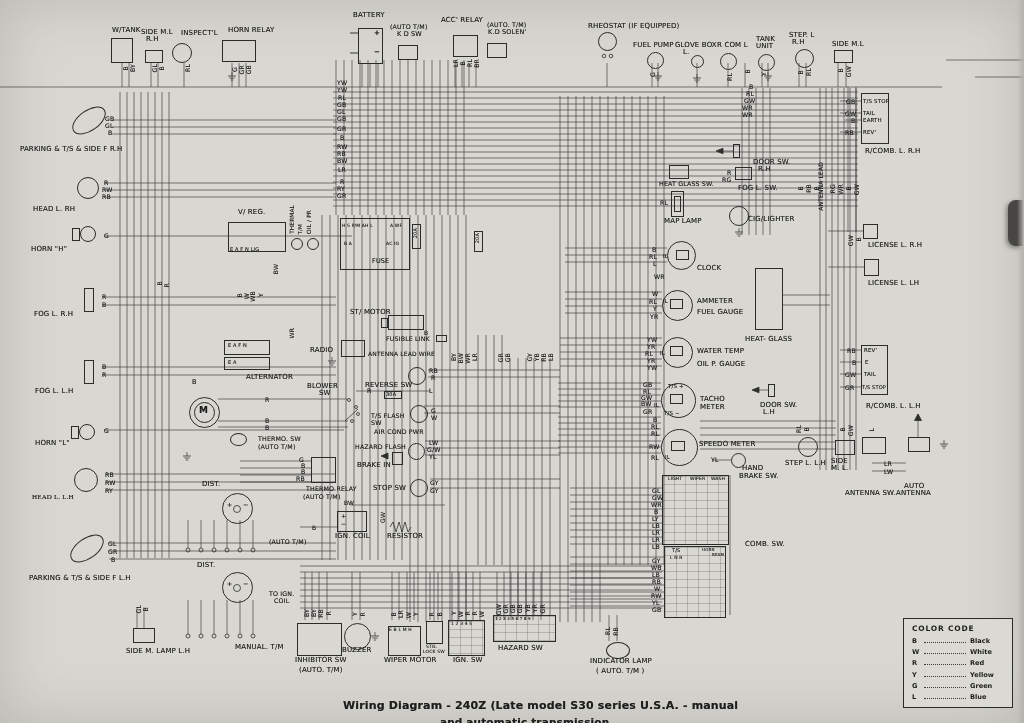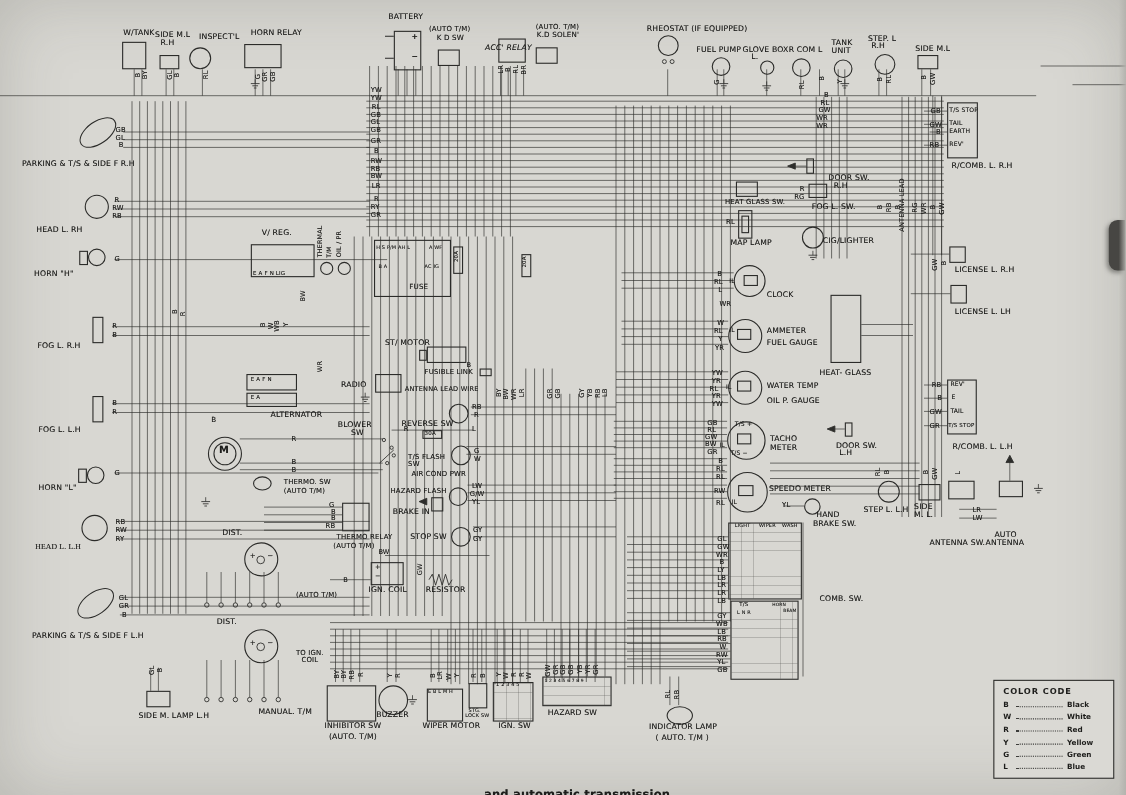--- a/index.html
+++ b/index.html
@@ -474,21 +474,21 @@
     </div>
   <div id="lbl-layer">
       <span class="lb" style="left: 112px; top: 27px; font-size: 7px;">W/TANK</span>
       <span class="lb" style="left: 141px; top: 29px; font-size: 7px;">SIDE M.L</span>
       <span class="lb" style="left: 146px; top: 36px; font-size: 7px;">R.H</span>
       <span class="lb" style="left: 181px; top: 30px; font-size: 7px;">INSPECT'L</span>
       <span class="lb" style="left: 228px; top: 27px; font-size: 7px;">HORN RELAY</span>
       <span class="lb" style="left: 353px; top: 12px; font-size: 7px;">BATTERY</span>
       <span class="lb" style="left: 390px; top: 24px; font-size: 6.3px;">(AUTO T/M)</span>
       <span class="lb" style="left: 397px; top: 31px; font-size: 6.5px;">K D SW</span>
-      <span class="lb" style="left: 441px; top: 40px; font-size: 7px; font-style: italic;">ACC' RELAY</span>
+      <span class="lb" style="left: 441px; top: 17px; font-size: 7px;">ACC' RELAY</span>
       <span class="lb" style="left: 487px; top: 22px; font-size: 6.3px;">(AUTO. T/M)</span>
       <span class="lb" style="left: 488px; top: 29px; font-size: 6.5px;">K.D SOLEN'</span>
       <span class="lb" style="left: 588px; top: 23px; font-size: 7px;">RHEOSTAT (IF EQUIPPED)</span>
       <span class="lb" style="left: 633px; top: 42px; font-size: 7px;">FUEL PUMP</span>
       <span class="lb" style="left: 675px; top: 42px; font-size: 7px;">GLOVE BOX</span>
       <span class="lb" style="left: 683px; top: 49px; font-size: 7px;">L.</span>
       <span class="lb" style="left: 717px; top: 42px; font-size: 7px;">R COM L</span>
       <span class="lb" style="left: 756px; top: 36px; font-size: 7px;">TANK</span>
       <span class="lb" style="left: 756px; top: 43px; font-size: 7px;">UNIT</span>
       <span class="lb" style="left: 789px; top: 32px; font-size: 7px;">STEP. L</span>
@@ -845,16 +845,17 @@
           <span class="cc-name">Green</span>
         </div>
         <div class="cc-row">
           <span class="cc-code">L</span>
           <span class="cc-lead"></span>
           <span class="cc-name">Blue</span>
         </div>
       </div>
   </div>
 
+  <div class="lb b title1">Wiring Diagram - 240Z (Late model S30 series U.S.A. - manual</div>
   <div class="lb b title2">and automatic transmission</div>
 
   <div class="curl"></div>
 </div>
 
 </body></html>

